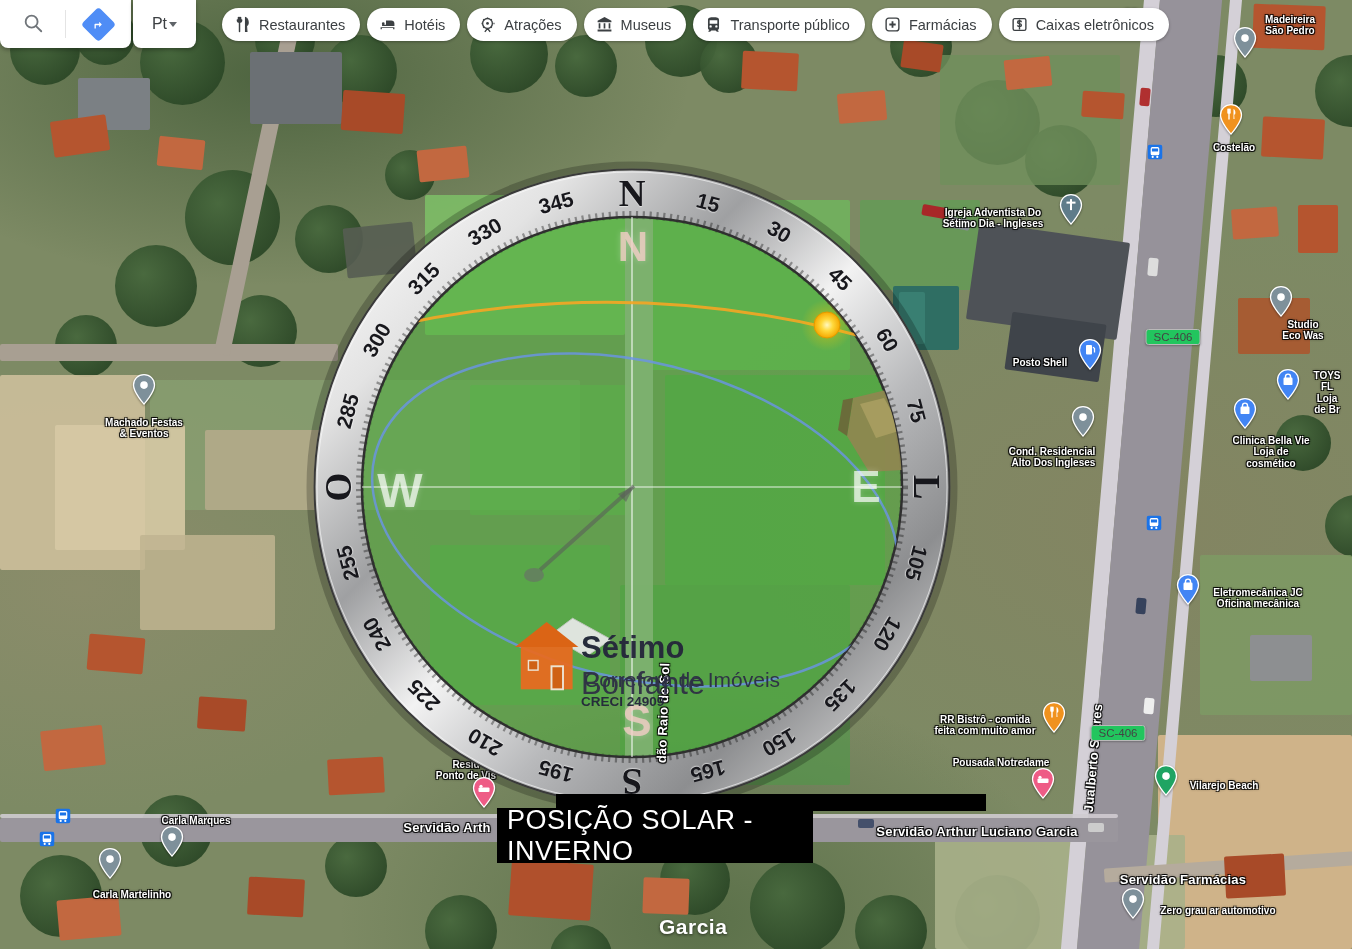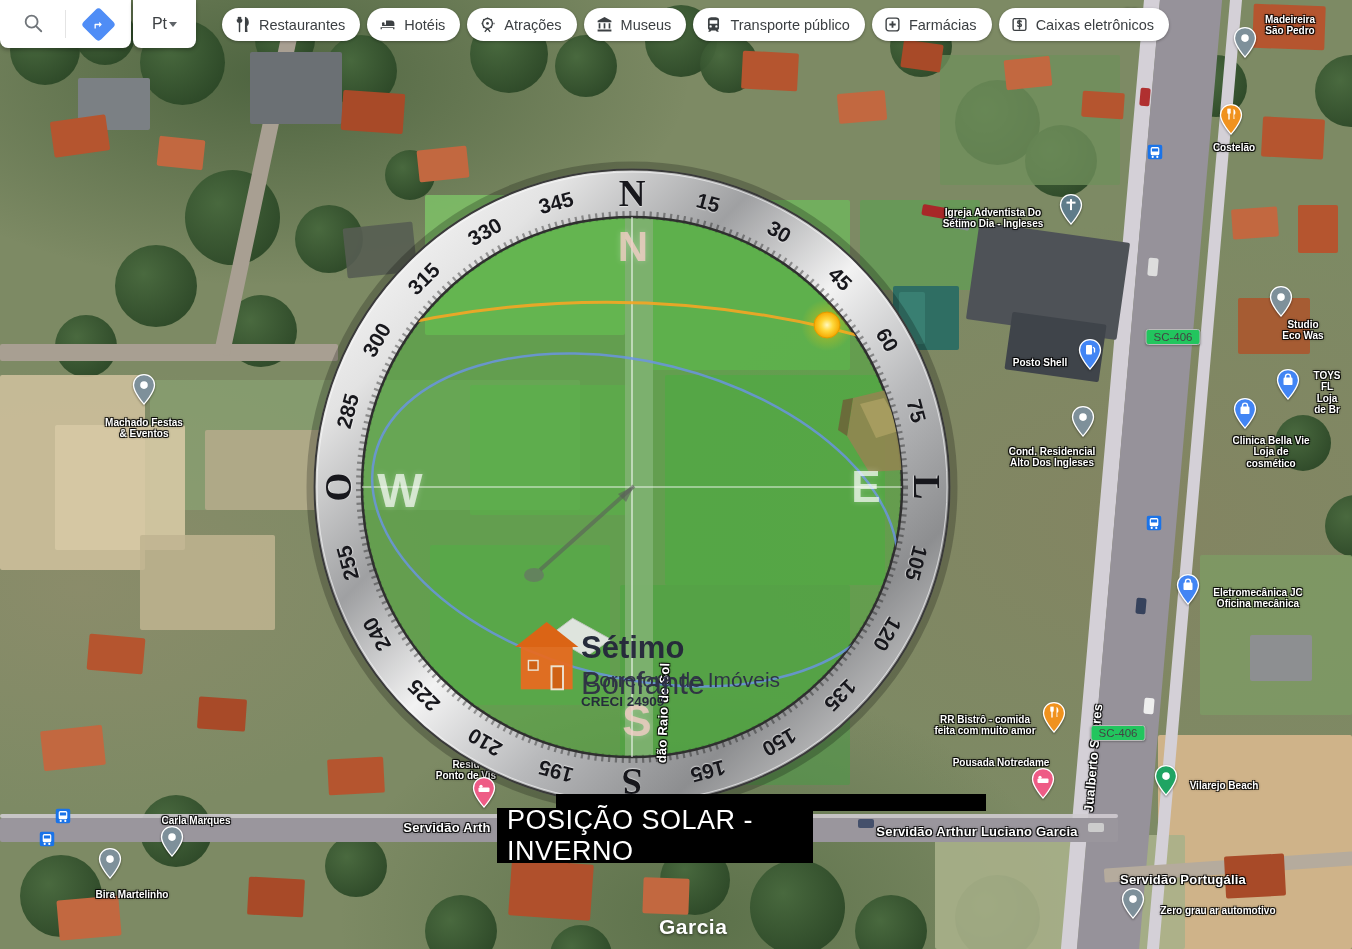--- a/index.html
+++ b/index.html
@@ -283,21 +283,21 @@
       <div class="pin" style="left: 1090px; top: 359px;"><svg width="24" height="32" viewBox="0 0 24 31">
           <path d="M12 1C6 1 1.5 5.6 1.5 11.5 1.5 19 12 30.5 12 30.5S22.5 19 22.5 11.5C22.5 5.6 18 1 12 1Z" fill="#4285F4" stroke="#fff" stroke-width="1.3"></path>
           <rect x="8" y="6.5" width="6" height="9.5" rx="1" fill="#fff"></rect>
           <path d="M15 8.5l1.5 1.5v4" stroke="#fff" stroke-width="1.3" fill="none"></path>
         </svg></div>
       <div class="maplabel poi" style="left: 1040px; top: 363px;">Posto Shell</div>
       <div class="pin" style="left: 1083px; top: 426px;"><svg width="24" height="32" viewBox="0 0 24 31">
           <path d="M12 1C6 1 1.5 5.6 1.5 11.5 1.5 19 12 30.5 12 30.5S22.5 19 22.5 11.5C22.5 5.6 18 1 12 1Z" fill="#7E909A" stroke="#fff" stroke-width="1.3"></path>
           <circle cx="12" cy="11.5" r="3.8" fill="#fff"></circle>
         </svg></div>
-      <div class="maplabel poi" style="left: 1052px; top: 457px;">Cond. Residencial
+      <div class="maplabel poi" style="left: 1052px; top: 457px; text-align: right;">Cond. Residencial
 Alto Dos Ingleses</div>
       <div class="pin" style="left: 1281px; top: 306px;"><svg width="24" height="32" viewBox="0 0 24 31">
           <path d="M12 1C6 1 1.5 5.6 1.5 11.5 1.5 19 12 30.5 12 30.5S22.5 19 22.5 11.5C22.5 5.6 18 1 12 1Z" fill="#7E909A" stroke="#fff" stroke-width="1.3"></path>
           <circle cx="12" cy="11.5" r="3.8" fill="#fff"></circle>
         </svg></div>
       <div class="maplabel poi" style="left: 1303px; top: 330px;">Studio Eco Was</div>
       <div class="pin" style="left: 1288px; top: 389px;"><svg width="24" height="32" viewBox="0 0 24 31">
           <path d="M12 1C6 1 1.5 5.6 1.5 11.5 1.5 19 12 30.5 12 30.5S22.5 19 22.5 11.5C22.5 5.6 18 1 12 1Z" fill="#4285F4" stroke="#fff" stroke-width="1.3"></path>
           <rect x="7.5" y="9" width="9" height="7.5" rx="1.2" fill="#fff"></rect>
           <path d="M9.5 9.5V8a2.5 2.5 0 0 1 5 0v1.5" stroke="#fff" stroke-width="1.4" fill="none"></path>
@@ -349,30 +349,30 @@
       <div class="maplabel poi" style="left: 1218px; top: 911px;">Zero grau ar automotivo</div>
       <div class="pin" style="left: 172px; top: 846px;"><svg width="24" height="32" viewBox="0 0 24 31">
           <path d="M12 1C6 1 1.5 5.6 1.5 11.5 1.5 19 12 30.5 12 30.5S22.5 19 22.5 11.5C22.5 5.6 18 1 12 1Z" fill="#7E909A" stroke="#fff" stroke-width="1.3"></path>
           <circle cx="12" cy="11.5" r="3.8" fill="#fff"></circle>
         </svg></div>
       <div class="maplabel poi" style="left: 196px; top: 821px;">Carla Marques</div>
       <div class="pin" style="left: 110px; top: 868px;"><svg width="24" height="32" viewBox="0 0 24 31">
           <path d="M12 1C6 1 1.5 5.6 1.5 11.5 1.5 19 12 30.5 12 30.5S22.5 19 22.5 11.5C22.5 5.6 18 1 12 1Z" fill="#7E909A" stroke="#fff" stroke-width="1.3"></path>
           <circle cx="12" cy="11.5" r="3.8" fill="#fff"></circle>
         </svg></div>
-      <div class="maplabel poi" style="left: 132px; top: 895px;">Bira Martelinho</div>
+      <div class="maplabel poi" style="left: 132px; top: 895px;">Carla Martelinho</div>
       <div class="pin" style="left: 484px; top: 797px;"><svg width="24" height="32" viewBox="0 0 24 31">
           <path d="M12 1C6 1 1.5 5.6 1.5 11.5 1.5 19 12 30.5 12 30.5S22.5 19 22.5 11.5C22.5 5.6 18 1 12 1Z" fill="#EE5C86" stroke="#fff" stroke-width="1.3"></path>
           <rect x="6.5" y="11" width="11" height="4.5" rx="1" fill="#fff"></rect>
           <circle cx="9" cy="9.7" r="1.6" fill="#fff"></circle>
         </svg></div>
       <div class="maplabel poi" style="left: 1120px; top: 15px; font-size: 12px;">ar · $$</div>
       <div class="maplabel street" style="left: 447px; top: 828px; transform: translate(-50%, -50%) rotate(0deg);">Servidão Arth</div>
       <div class="maplabel street" style="left: 977px; top: 832px; transform: translate(-50%, -50%) rotate(0deg);">Servidão Arthur Luciano Garcia</div>
-      <div class="maplabel street" style="left: 1183px; top: 880px; transform: translate(-50%, -50%) rotate(0deg);">Servidão Portugália</div>
+      <div class="maplabel street" style="left: 1183px; top: 880px; transform: translate(-50%, -50%) rotate(0deg);">Servidão Farmácias</div>
       <div class="maplabel street" style="left: 1094px; top: 758px; transform: translate(-50%, -50%) rotate(-85deg);">Jualberto Soares</div>
       <div class="maplabel street" style="left: 664px; top: 713px; transform: translate(-50%, -50%) rotate(-88deg);">dão Raio de Sol</div>
       <div class="shield" style="left: 1173px; top: 337px;">SC-406</div>
       <div class="shield" style="left: 1118px; top: 733px;">SC-406</div>
       <div class="transit-stop" style="left: 1155px; top: 154px;"><svg width="15" height="15" viewBox="0 0 15 15">
           <rect width="15" height="15" rx="3" fill="#1A73E8"></rect>
           <rect x="3.2" y="2.6" width="8.6" height="8.2" rx="1.6" fill="#fff"></rect>
           <rect x="4.4" y="4" width="6.2" height="3" fill="#1A73E8"></rect>
           <circle cx="5.2" cy="12.4" r="1.1" fill="#fff"></circle>
           <circle cx="9.8" cy="12.4" r="1.1" fill="#fff"></circle>

